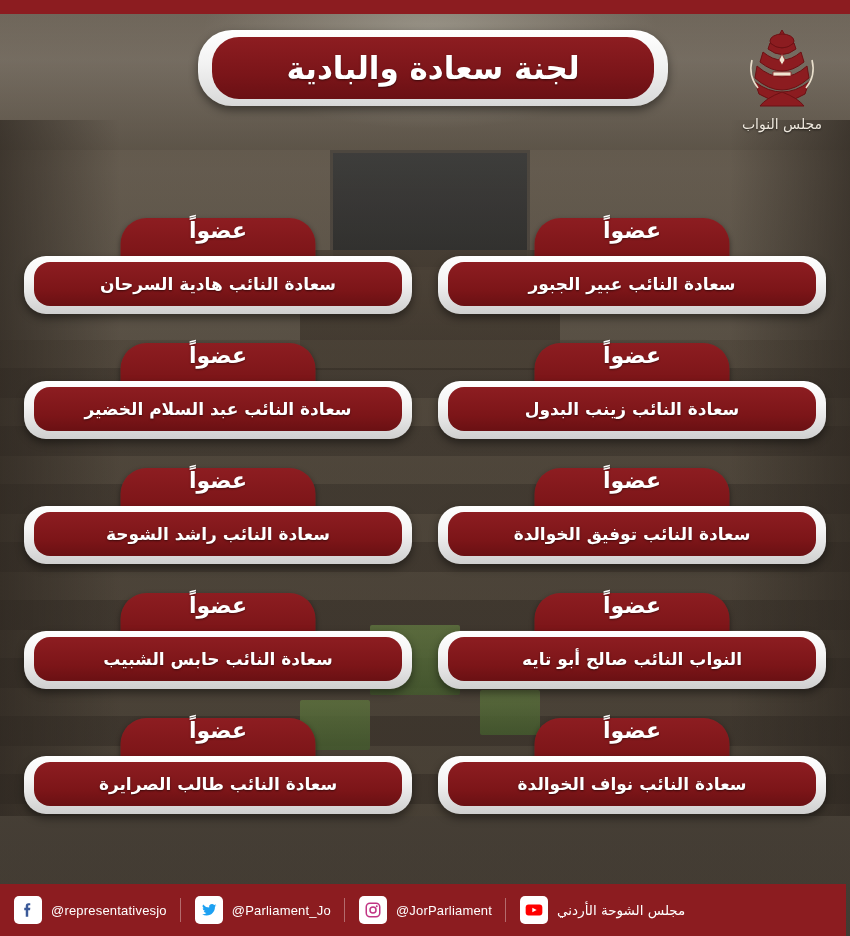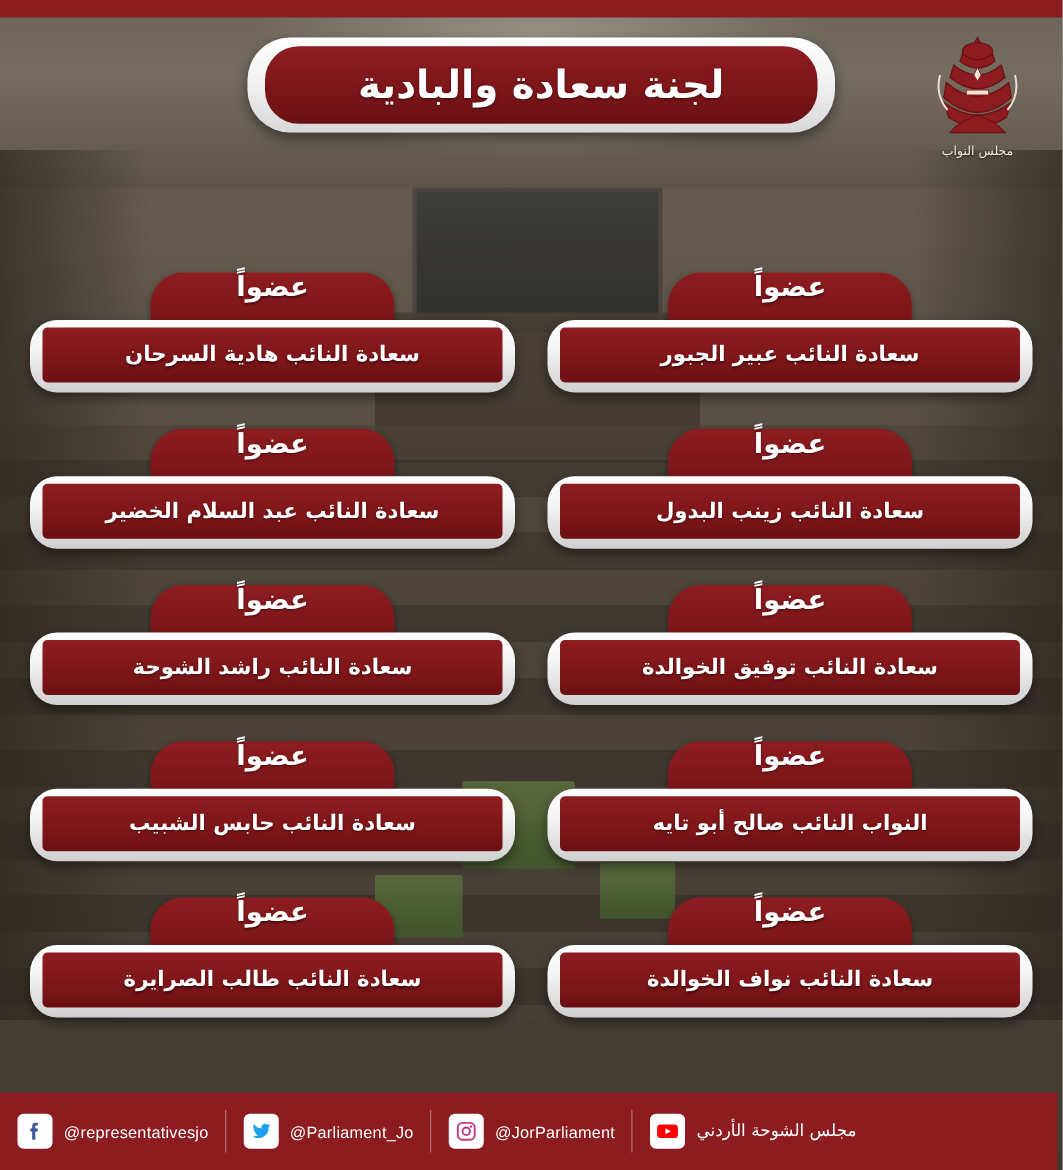--- a/index.html
+++ b/index.html
@@ -75,21 +75,21 @@
     background: linear-gradient(180deg, rgba(60,52,44,.35), rgba(50,43,36,.45));
   }
 
   
   .top-bar {
     position: absolute; left: 0; right: 0; top: 0; height: 14px;
     background: #8c1c20;
     z-index: 5;
   }
   .bottom-bar {
-    position: absolute; left: 0; right: 4px; bottom: 0; height: 62px;
+    position: absolute; left: 0; right: 4px; bottom: 0; height: 52px;
     background: #8c1c20;
     z-index: 5;
     display: flex;
     align-items: flex-end;
   }
   .bottom-inner {
     display: flex; align-items: center; width: 100%; height: 100%;
     direction: ltr;
   }
   .social {
@@ -160,21 +160,21 @@
   .emblem {
     position: absolute; right: 22px; top: 26px;
     width: 92px; height: 118px;
     z-index: 6;
     display: flex; flex-direction: column; align-items: center;
   }
   .emblem .crest { width: 78px; height: 88px; }
   .emblem .crest-label {
     margin-top: 2px;
     color: #efe9df;
-    font-size: 10px;
+    font-size: 14px;
     letter-spacing: .4px;
     text-shadow: 0 1px 2px rgba(0,0,0,.6);
   }
 
   
   .grid {
     position: absolute;
     left: 24px; right: 24px;
     top: 218px;
     z-index: 6;
@@ -211,21 +211,21 @@
     left: 0; right: 0; top: 38px;
     height: 58px;
     background: linear-gradient(180deg, #ffffff 0%, #f4f4f4 40%, #cfcfcf 100%);
     border-radius: 22px;
     box-shadow: 0 4px 9px rgba(0,0,0,.45);
   }
   .name-inner {
     position: absolute;
     left: 10px; right: 10px; top: 6px; bottom: 8px;
     background: linear-gradient(180deg, #8d1d21 0%, #7c1518 65%, #6a1013 100%);
-    border-radius: 4px;
+    border-radius: 16px;
     display: flex; align-items: center; justify-content: center; text-align: right;
   }
   .name-inner .name-text {
     color: #ffffff;
     font-size: 17px;
     font-weight: bold;
     direction: rtl;
     white-space: nowrap;
     text-shadow: 0 1px 2px rgba(0,0,0,.5);
   }

